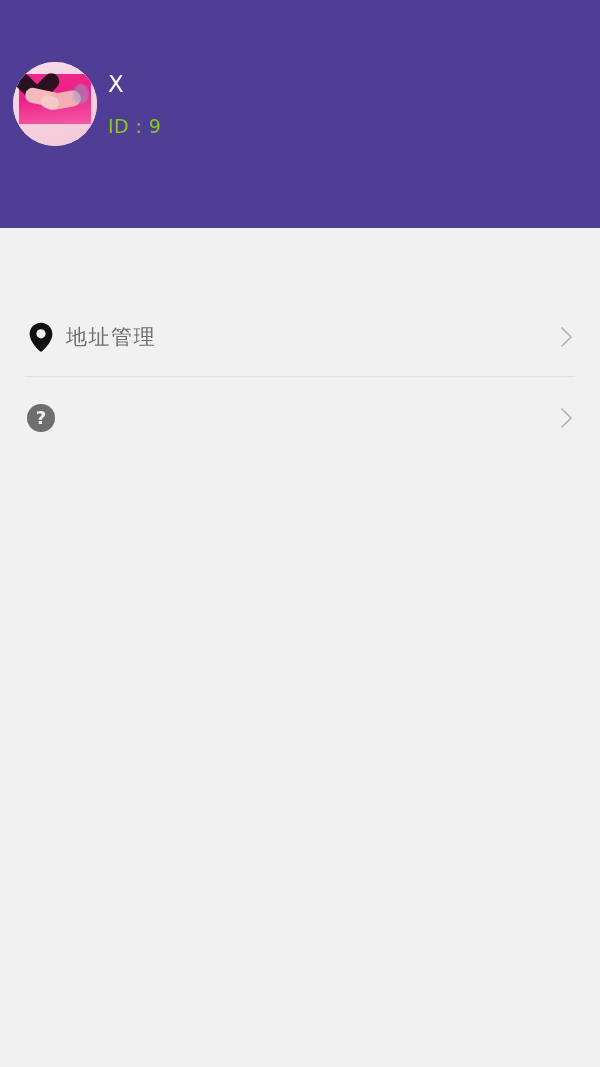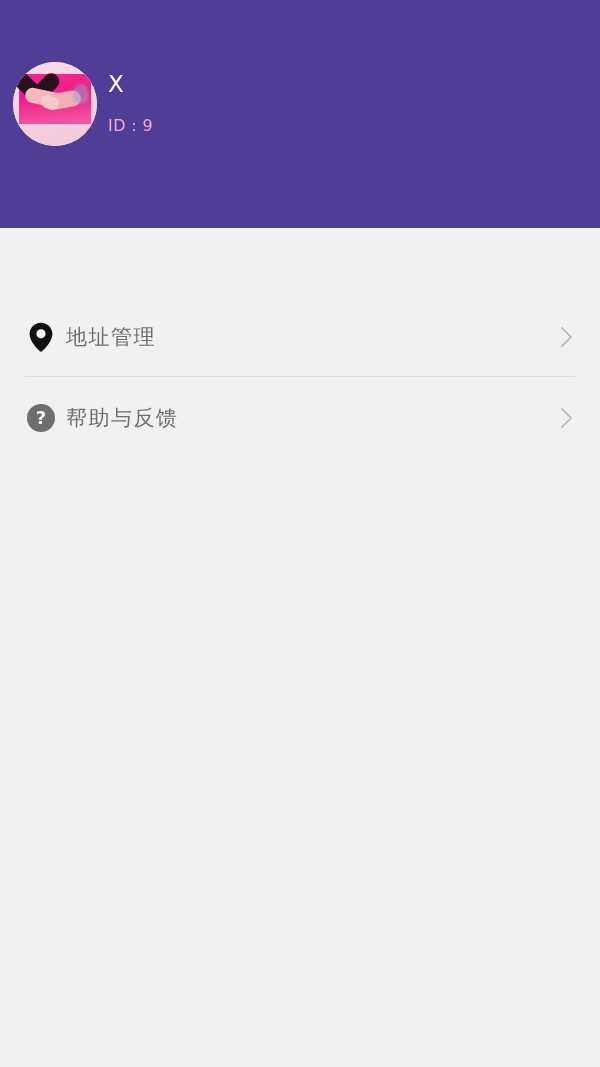--- a/index.html
+++ b/index.html
@@ -132,22 +132,22 @@
     color: #ffffff;
     font-size: 23px;
     line-height: 28px;
     letter-spacing: 0.5px;
     white-space: nowrap;
   }
   .user-id {
     position: absolute;
     left: 108px;
     top: 114px;
-    color: #f9a8d4;
-    font-size: 16px;
+    color: #84cc16;
+    font-size: 19px;
     line-height: 24px;
     letter-spacing: 0.5px;
     white-space: nowrap;
   }
 
   
   .menu {
     position: absolute;
     left: 0;
     top: 228px;
@@ -257,21 +257,20 @@
       </svg>
     </span>
     <span class="divider"></span>
   </div>
 
 
   <div class="menu-row">
     <span class="row-icon">
       <span class="icon-help">?</span>
     </span>
-    <span class="row-label">帮助与反馈</span>
     <span class="row-chevron">
       <svg width="14" height="22" viewBox="0 0 14 22">
         <path d="M2 2 L11 11 L2 20" fill="none" stroke="#b3b3b3" stroke-width="1.7" stroke-linecap="round" stroke-linejoin="round"></path>
       </svg>
     </span>
     <span class="divider"></span>
   </div>
 
 
 </div>

